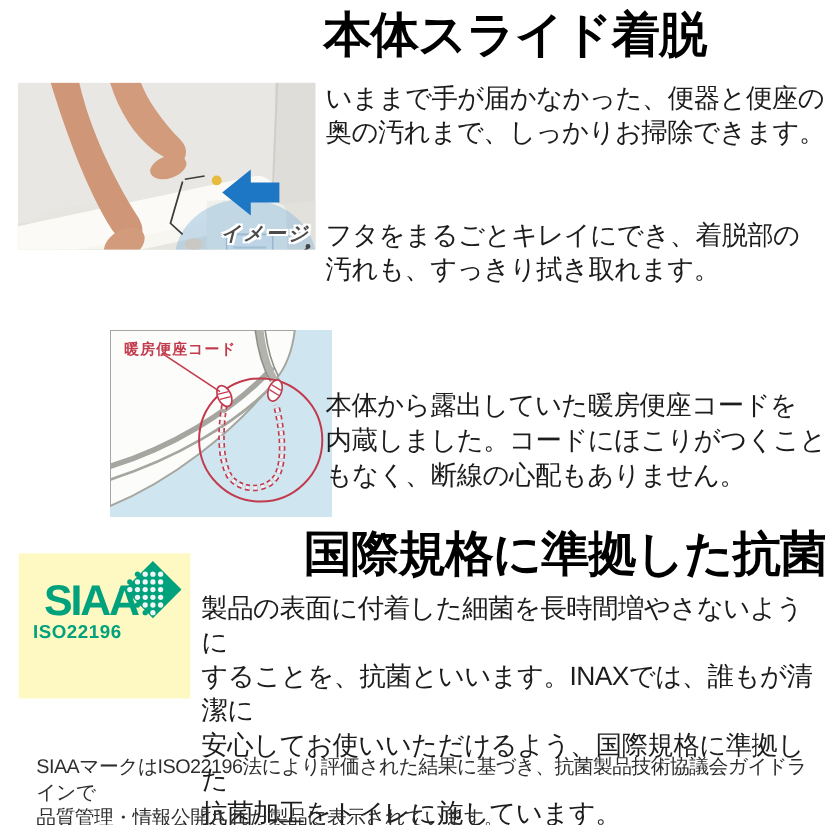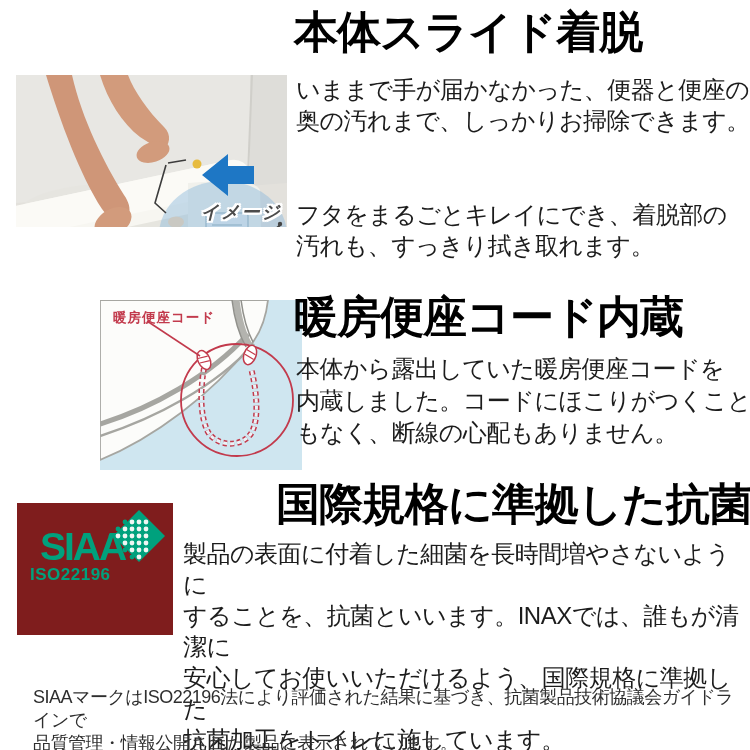--- a/index.html
+++ b/index.html
@@ -23,21 +23,21 @@
   
   #photo{position:absolute;left:16px;top:75px;width:271px;height:152px;overflow:hidden;}
   #photo svg{display:block;}
   #photo-caption{position:absolute;right:5px;bottom:3px;font-size:18px;font-weight:700;font-style:italic;color:#4b4b4b;letter-spacing:2px;
     text-shadow:-2px -2px 0 #fff,2px -2px 0 #fff,-2px 2px 0 #fff,2px 2px 0 #fff,0 2px 0 #fff,0 -2px 0 #fff,2px 0 0 #fff,-2px 0 0 #fff;}
 
   
   #diagram{position:absolute;left:60px;top:300px;width:202px;height:170px;margin-left:40px;}
 
   
-  #siaa{position:absolute;left:17px;top:503px;width:156px;height:132px;background:#7f1d1d;}
+  #siaa{position:absolute;left:17px;top:503px;width:156px;height:132px;background:#fef9c3;}
   #siaa .siaa-name{position:absolute;left:23px;top:24px;font-size:39px;font-weight:800;color:#00a17d;letter-spacing:-2px;line-height:40px;}
   #siaa .siaa-iso{position:absolute;left:13px;top:62px;font-size:17px;font-weight:800;color:#00a17d;letter-spacing:0.5px;text-align:right;}
   #siaa .siaa-kohkin{position:absolute;left:25px;top:80px;font-size:19px;font-weight:800;color:#00a17d;letter-spacing:0.5px;}
   #siaa svg{position:absolute;left:90px;top:7px;}
 </style>
 </head>
 <body>
 
 <div id="page">
 
@@ -118,21 +118,20 @@
       <g transform="rotate(20 150 55)">
         <ellipse cx="150" cy="55" rx="6" ry="10" fill="#ffffff" stroke="#c23a4c" stroke-width="1.5"></ellipse>
         <line x1="145" y1="51" x2="155" y2="53" stroke="#c23a4c" stroke-width="1.2"></line>
         <line x1="145" y1="56" x2="155" y2="58" stroke="#c23a4c" stroke-width="1.2"></line>
       </g>
 
       <line x1="47" y1="21" x2="100" y2="56" stroke="#c23a4c" stroke-width="1.5"></line>
       <text x="13" y="22" font-size="13.5" font-weight="bold" fill="#c23a4c" letter-spacing="1">暖房便座コード</text>
     </svg>
   </div>
-  <div class="heading" id="h-cord">暖房便座コード内蔵</div>
   <div class="body-text" id="p-cord">本体から露出していた暖房便座コードを
 内蔵しました。コードにほこりがつくこと
 もなく、断線の心配もありません。</div>
 
   <div id="siaa">
     <span class="siaa-name">SIAA</span>
     <svg width="58" height="58" viewBox="0 0 58 58">
       <polygon points="32,0 58,26 32,52 6,26" fill="#00a17d"></polygon>
 
       <g fill="#f0f6f3">

